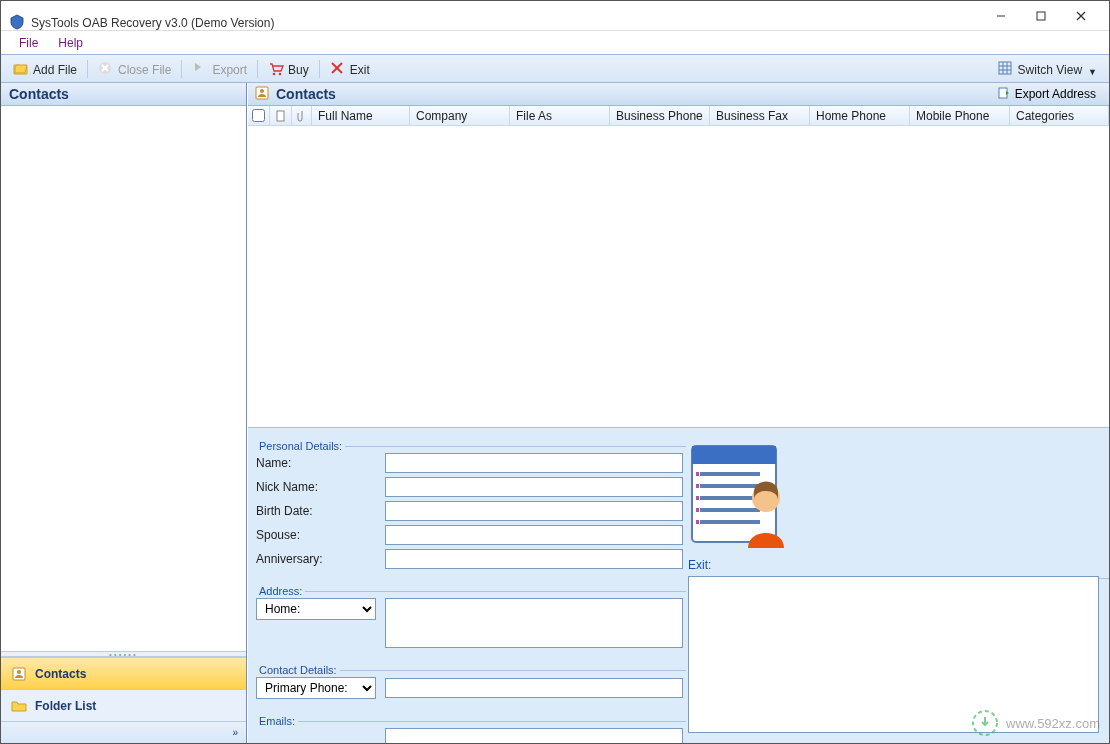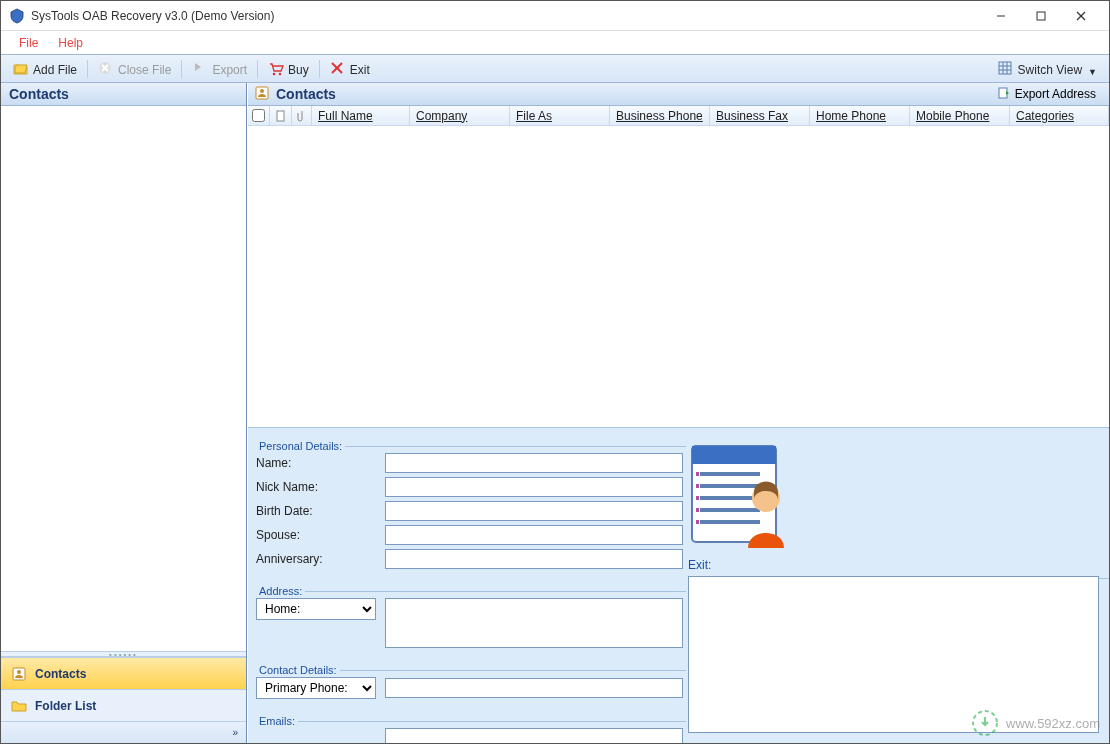--- a/index.html
+++ b/index.html
@@ -1,23 +1,23 @@
 <!DOCTYPE html>
 <html><head>
 <meta charset="utf-8">
 <style>
 * { margin: 0; padding: 0; box-sizing: border-box; font-family: 'Segoe UI', Tahoma, sans-serif; font-size: 12px; }
 body { background: #fff; overflow: hidden; }
 .window { width: 1110px; height: 744px; display: flex; flex-direction: column; border: 1px solid #555; }
-.titlebar { height: 30px; background: #fff; display: flex; align-items: center; padding: 0 8px; border-bottom: 1px solid #ddd; }
+.titlebar { height: 30px; background: #fff; display: flex; align-items: flex-end; padding: 0 8px; border-bottom: 1px solid #ddd; }
 .titlebar .app-icon { width: 16px; height: 16px; margin-right: 6px; display:flex; align-items:center; justify-content:center; }
 .titlebar .title { flex: 1; color: #333; }
 .titlebar .winbtn { width: 40px; height: 28px; display: flex; align-items: center; justify-content: center; color: #333; }
 .menubar { height: 24px; background: #fff; border-bottom: 1px solid #9fb7d4; display: flex; align-items: center; padding: 0 8px; }
-.menubar .menu-item { padding: 2px 10px; color: #ef4444; }
+.menubar .menu-item { padding: 2px 10px; color: #701a75; }
 .toolbar { height: 28px; background: linear-gradient(#eaf2fb, #d7e6f7); border-bottom: 1px solid #9fb7d4; display: flex; align-items: center; padding: 0 6px; }
 .toolbar .tbtn { display: flex; align-items: flex-end; gap: 4px; padding: 2px 6px; color: #2b2b2b; }
 .toolbar .tbtn.disabled { color: #9b9b9b; }
 .toolbar .sep { width: 1px; height: 18px; background: #b8cde6; margin: 0 4px; }
 .toolbar .spacer { flex: 1; }
 .toolbar .dropdown-arrow { font-size: 9px; color: #2b2b2b; margin-left: 2px; }
 .content { flex: 1; display: flex; overflow: hidden; }
 .sidebar { width: 246px; display: flex; flex-direction: column; border-right: 1px solid #6f8fb8; }
 .side-header { height: 23px; background: linear-gradient(#e8f0fb, #c9ddf2); border-bottom: 1px solid #9fb7d4; display: flex; align-items: center; padding: 0 8px; color: #1f3a6e; font-weight: bold; font-size: 14px; }
 .side-body { flex: 1; background: #fff; }
@@ -25,21 +25,21 @@
 .side-nav { background: #e8f0fb; }
 .side-nav .nav-item { height: 32px; display: flex; align-items: center; gap: 8px; padding: 0 10px; border-top: 1px solid #b8cde6; color: #1f3a6e; font-weight: bold; }
 .side-nav .nav-item.active { background: linear-gradient(#ffe9a6, #ffd24d); }
 .side-nav .nav-item .navicon { width: 16px; height: 16px; display:flex; align-items:center; justify-content:center;}
 .side-nav .nav-arrow { height: 22px; border-top: 1px solid #b8cde6; background: linear-gradient(#e8f0fb, #d7e6f7); display:flex; align-items:center; justify-content:flex-end; padding-right:8px; color:#1f3a6e; font-size:10px;}
 .main { flex: 1; display: flex; flex-direction: column; border-left: 1px solid #fff; }
 .main-header { height: 23px; background: linear-gradient(#e8f0fb, #c9ddf2); border-bottom: 1px solid #9fb7d4; display: flex; align-items: center; padding: 0 6px; gap: 6px; }
 .main-header .mh-title { flex:1; color: #1f3a6e; font-weight: bold; font-size: 14px; }
 .main-header .mh-btn { display:flex; align-items:center; gap:4px; padding: 2px 6px; background:#fff0; border:1px solid transparent;}
 .grid-head { height: 20px; background: linear-gradient(#f7fbff,#e2edf9); border-bottom: 1px solid #c9d8eb; display: flex; align-items: stretch; }
-.grid-head .col { border-right: 1px solid #c9d8eb; display: flex; align-items: center; padding: 0 6px; color: #222; white-space: nowrap; overflow:hidden;text-decoration:underline; }
+.grid-head .col { border-right: 1px solid #c9d8eb; display: flex; align-items: center; padding: 0 6px; color: #222; white-space: nowrap; overflow:hidden; }
 .grid-body { flex: 1; background: #fff; overflow:auto;}
 .details { height: 316px; background: #dcebfa; border-top: 1px solid #a8c3e2; padding: 4px 8px 8px 8px; overflow:hidden; position:relative;}
 .fieldset { margin-bottom: 2px; }
 .fieldset .legend { color: #1b4f9e; font-size: 11px; position: relative; top: 7px; background: #dcebfa; padding: 0 3px; margin-left: 0px; display:inline-block; z-index:2;}
 .fieldset .box { border-top: 1px solid #a8c3e2; padding: 6px 0 2px 0; margin-top:0;}
 .row { display: flex; align-items: center; margin-bottom: 4px; gap: 9px; }
 .row .lbl { width: 120px; color: #222; }
 .row input[type=text], .row select, .row textarea { border: 1px solid #7a9ac0; background: #fff; padding: 2px 4px; font-size:12px;}
 .row input[type=text] { width: 298px; height: 20px; }
 .row select { width: 120px; height: 22px; }

